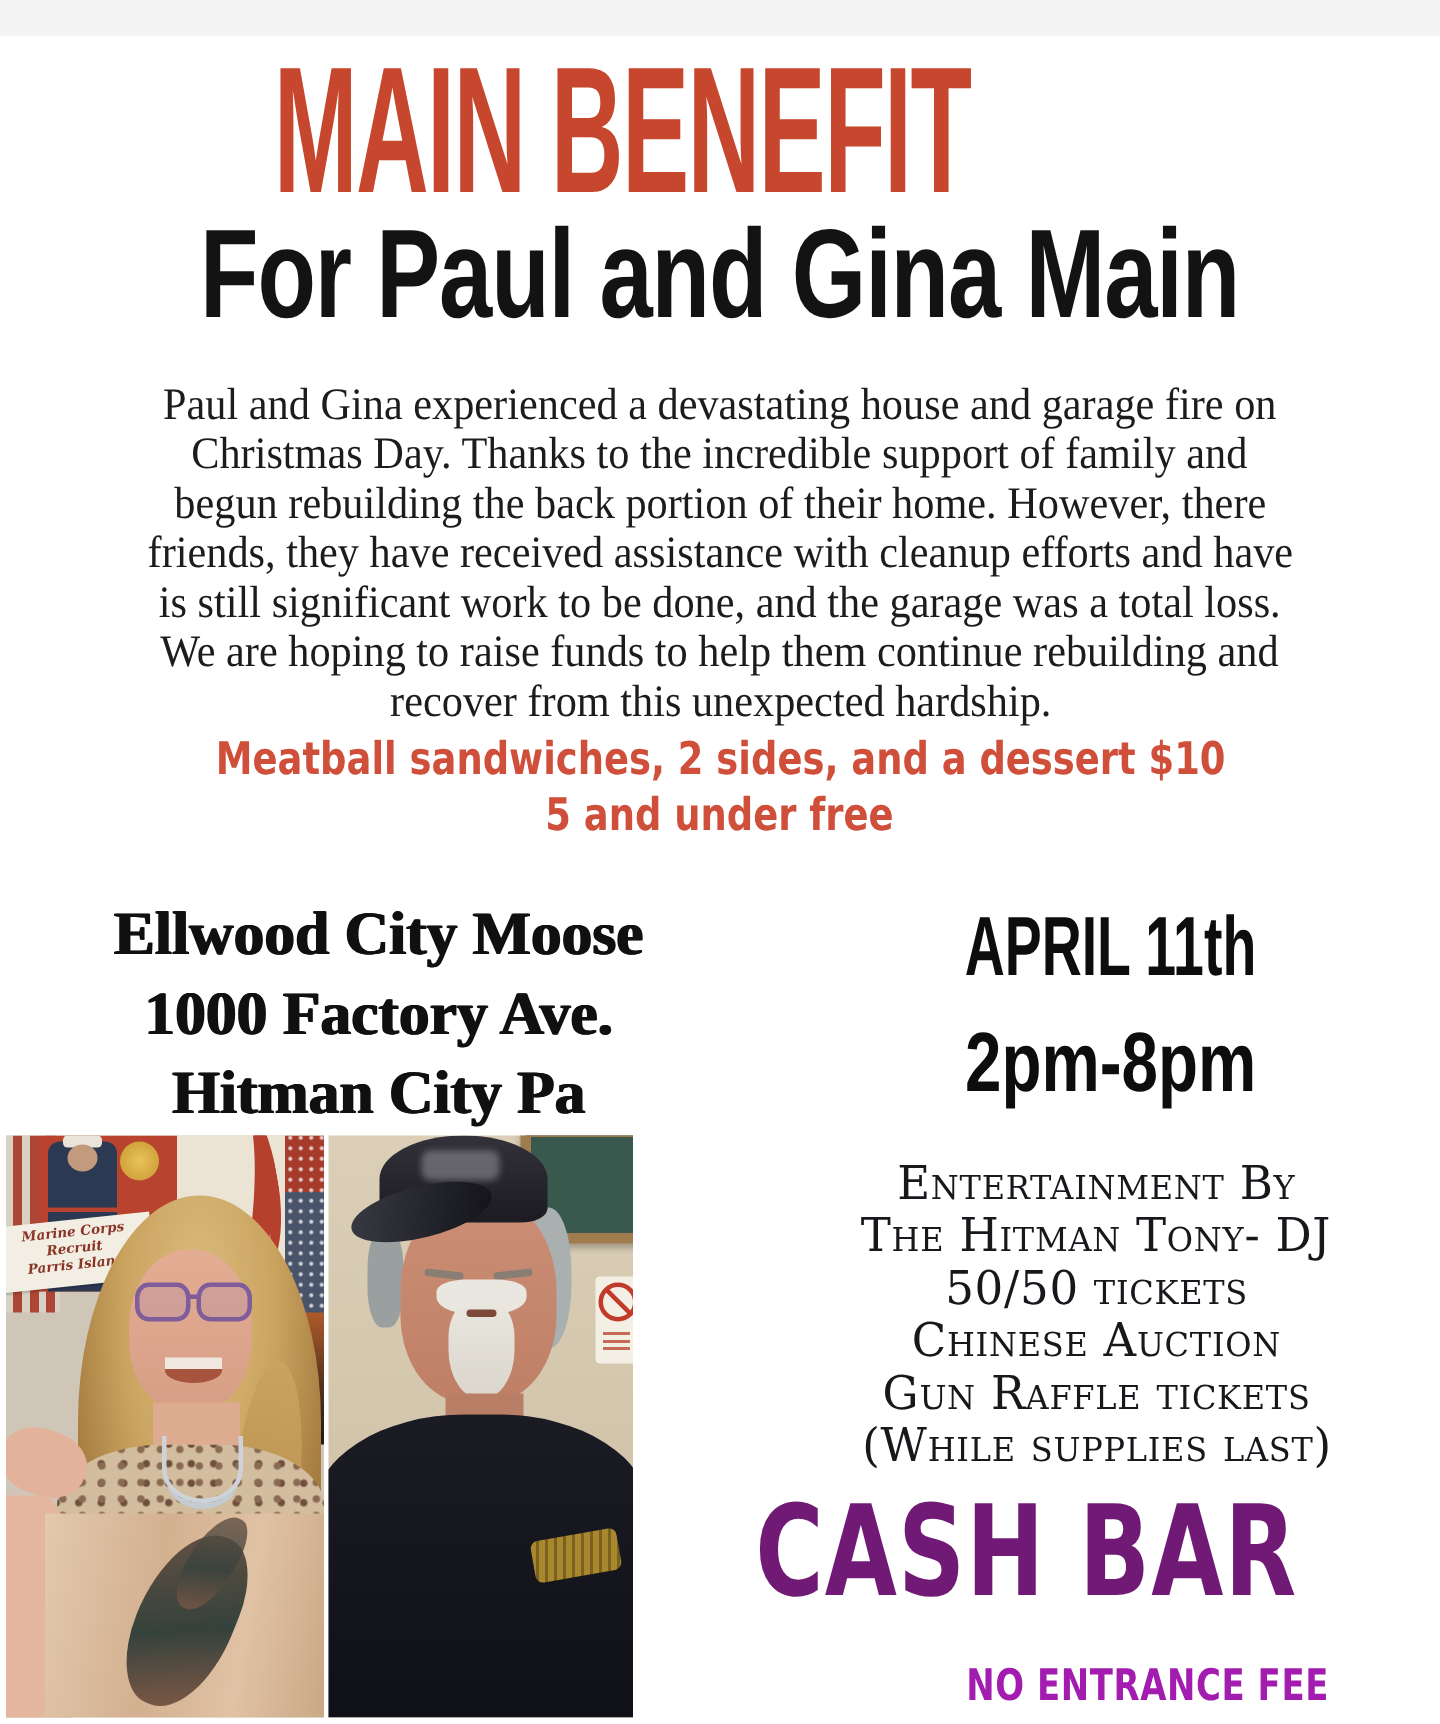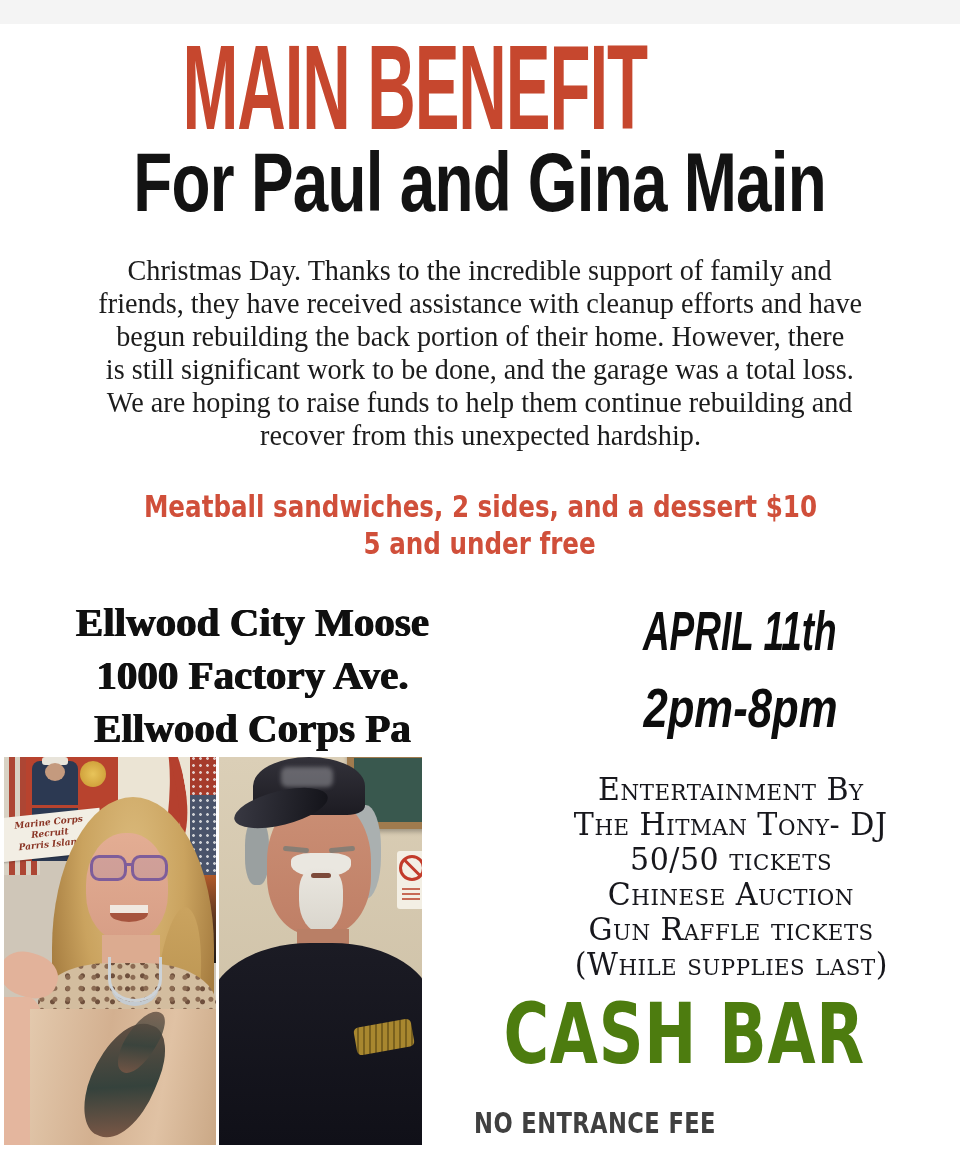--- a/index.html
+++ b/index.html
@@ -30,36 +30,36 @@
 
   
   .venue{position:absolute;top:596px;left:0;width:505px;text-align:center;z-index:3;
          font-family:"Liberation Serif",serif;font-weight:bold;color:#101010;}
   .venue .line{height:53px;line-height:53px;white-space:nowrap;}
   .venue .tx{display:inline-block;font-size:41px;
              text-shadow:.6px 0 0 currentColor,-.6px 0 0 currentColor;}
 
   
   .dateblk{position:absolute;left:530px;top:601px;width:420px;text-align:center;color:#0d0d0d;}
-  .dateblk .dline{height:60px;line-height:60px;white-space:nowrap;font-style:italic;}
+  .dateblk .dline{height:60px;line-height:60px;white-space:nowrap;}
   .date-tx{display:inline-block;font-size:56px;font-weight:bold;transform:scaleX(.66);transform-origin:50% 50%;}
   .time-row{margin-top:17px;}
   .time-tx{display:inline-block;font-size:56px;font-weight:bold;transform:scaleX(.78);transform-origin:50% 50%;}
 
   
   .ent{position:absolute;left:491px;top:772px;width:480px;text-align:center;
        font-family:"DejaVu Serif",serif;font-variant:small-caps;color:#17171c;}
   .ent .line{height:35px;line-height:35px;white-space:nowrap;}
   .ent .tx{display:inline-block;font-size:31px;letter-spacing:.5px;transform:scaleX(.97);transform-origin:50% 50%;}
 
   
-  .cash{position:absolute;left:440px;top:992px;width:480px;text-align:center;color:#4d7c0f;}
+  .cash{position:absolute;left:440px;top:992px;width:480px;text-align:center;color:#701a75;}
   .cash .tx{display:inline-block;white-space:nowrap;font-family:"DejaVu Sans",sans-serif;font-size:84px;
             font-weight:bold;line-height:1;letter-spacing:1px;transform:scaleX(.74);transform-origin:50% 50%;}
-  .fee{position:absolute;left:440px;top:1106px;width:480px;text-align:left;color:#404040;}
+  .fee{position:absolute;left:440px;top:1106px;width:480px;text-align:right;color:#a21caf;}
   .fee .tx{display:inline-block;white-space:nowrap;font-family:"DejaVu Sans",sans-serif;font-size:29px;
            font-weight:bold;letter-spacing:.5px;transform:scaleX(.78);transform-origin:50% 50%;}
 
   
   .photo{position:absolute;left:4px;top:757px;width:418px;height:388px;background:#fff;z-index:1;}
   .photo *{position:absolute;}
   .ph-left{left:0;top:0;width:212px;height:388px;overflow:hidden;background:#cfc6b8;}
   .ph-right{left:215px;top:0;width:203px;height:388px;overflow:hidden;
             background:linear-gradient(#dbcfb7,#cfc2a8 70%,#c8bba0);}
 
@@ -153,37 +153,38 @@
   <div class="topbar"></div>
 
   <div class="title-wrap">
     <span class="title-tx">MAIN BENEFIT</span>
   </div>
   <div class="sub-wrap">
     <span class="sub-tx">For Paul and Gina Main</span>
   </div>
 
   <div class="para">
+    <div class="line"><span class="tx">Paul and Gina experienced a devastating house and garage fire on</span></div>
     <div class="line"><span class="tx">Christmas Day. Thanks to the incredible support of family and</span></div>
+    <div class="line"><span class="tx">begun rebuilding the back portion of their home. However, there</span></div>
     <div class="line"><span class="tx">friends, they have received assistance with cleanup efforts and have</span></div>
-    <div class="line"><span class="tx">begun rebuilding the back portion of their home. However, there</span></div>
     <div class="line"><span class="tx">is still significant work to be done, and the garage was a total loss.</span></div>
     <div class="line"><span class="tx">We are hoping to raise funds to help them continue rebuilding and</span></div>
     <div class="line"><span class="tx">recover from this unexpected hardship.</span></div>
   </div>
 
   <div class="meal">
     <div class="line"><span class="tx">Meatball sandwiches, 2 sides, and a dessert $10</span></div>
     <div class="line"><span class="tx">5 and under free</span></div>
   </div>
 
   <div class="venue">
     <div class="line"><span class="tx">Ellwood City Moose</span></div>
     <div class="line"><span class="tx">1000 Factory Ave.</span></div>
-    <div class="line"><span class="tx">Ellwood Corps Pa</span></div>
+    <div class="line"><span class="tx">Hitman City Pa</span></div>
   </div>
 
   <div class="dateblk">
     <div class="dline"><span class="date-tx">APRIL 11th</span></div>
     <div class="dline time-row"><span class="time-tx">2pm-8pm</span></div>
   </div>
 
   <div class="ent">
     <div class="line"><span class="tx">Entertainment By</span></div>
     <div class="line"><span class="tx">The Hitman Tony- DJ</span></div>

